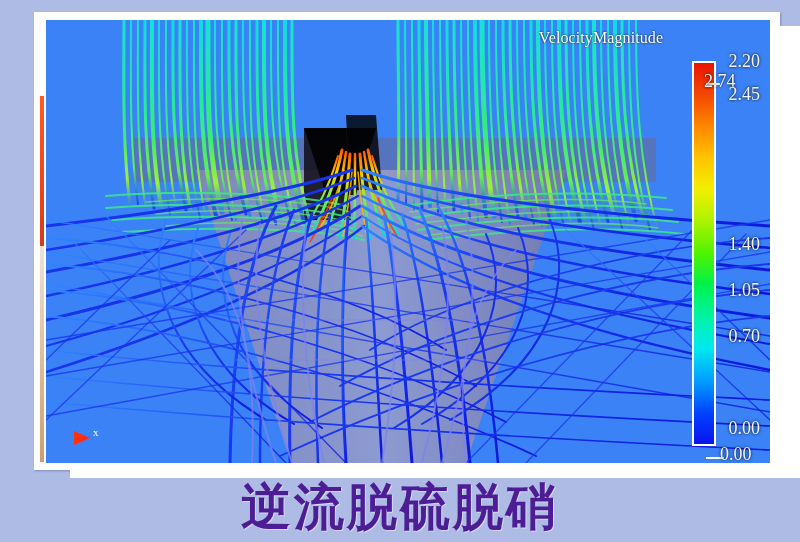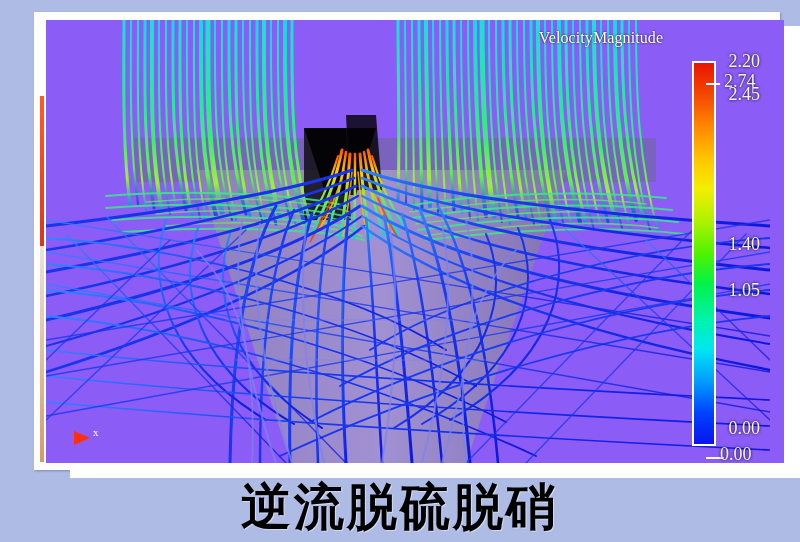--- a/index.html
+++ b/index.html
@@ -27,21 +27,21 @@
   }
   #left-strip-lower{
     position:absolute;left:40px;top:246px;width:4px;height:216px;
     background:linear-gradient(180deg,#e8ded2,#c98a52);
     opacity:.85;
   }
 
   
   #viewport{
     position:absolute;left:46px;top:20px;width:724px;height:443px;
-    background:#8b5cf6;overflow:hidden;padding-left:14px;
+    background:#3b82f6;overflow:hidden;
   }
   #scene{position:absolute;left:0;top:0;width:724px;height:443px;}
 
   
   #legend{position:absolute;left:0;top:0;width:724px;height:443px;pointer-events:none;}
   #legend-title{
     position:absolute;left:470px;top:9px;width:170px;
     text-align:center;color:#fff;font-size:16px;letter-spacing:.1px;
     text-shadow:0 0 2px #000;white-space:nowrap;
   }
@@ -65,36 +65,36 @@
   }
   #cbar-tick-top{
     position:absolute;left:660px;top:63px;width:14px;height:2px;background:#fff;
   }
   #cbar-tick-bot{
     position:absolute;left:660px;top:437px;width:18px;height:2px;background:#fff;
   }
   .cbar-anno{
     position:absolute;color:#f2f2f2;font-size:18px;text-shadow:0 0 3px #000;white-space:nowrap;
   }
-  #anno-top{left:678px;top:51px;}
+  #anno-top{left:658px;top:51px;}
   #anno-bot{left:674px;top:424px;}
   .tick-label{
     position:absolute;right:0;width:640px;text-align:right;
     color:#f4f4f4;font-size:18px;text-shadow:0 0 3px #000;
     padding-right:10px;box-sizing:border-box;white-space:nowrap;
   }
 
   
   #axis-widget{position:absolute;left:2px;top:398px;width:60px;height:40px;}
 
   
   #caption{
     position:absolute;left:0;top:472px;width:800px;height:70px;
     display:flex;align-items:center;justify-content:center;
-    color:#000000;font-size:50px;font-weight:bold;
+    color:#4c1d95;font-size:50px;font-weight:bold;
     font-family:"DejaVu Sans","Liberation Sans",sans-serif;
     letter-spacing:3px;
     text-shadow:1px 1px 0 rgba(255,255,255,.45);
   }
 </style>
 </head>
 <body>
 
 <div id="page">
 
@@ -353,20 +353,21 @@
       <div id="cbar"></div>
       <div id="cbar-tick-top"></div>
       <div id="cbar-tick-bot"></div>
       <div class="cbar-anno" id="anno-top">2.74</div>
       <div class="cbar-anno" id="anno-bot">0.00</div>
 
       <div class="tick-label" style="top:31px">2.20</div>
       <div class="tick-label" style="top:64px">2.45</div>
       <div class="tick-label" style="top:214px">1.40</div>
       <div class="tick-label" style="top:260px">1.05</div>
+      <div class="tick-label" style="top:306px">0.70</div>
       <div class="tick-label" style="top:398px">0.00</div>
     </div>
 
     <svg id="axis-widget" viewBox="0 0 60 40">
       <defs>
         <linearGradient id="gAx" x1="0" y1="0" x2="1" y2="0">
           <stop offset="0%" stop-color="#d8b6c8"></stop>
           <stop offset="100%" stop-color="#ff2f10"></stop>
         </linearGradient>
       </defs>

